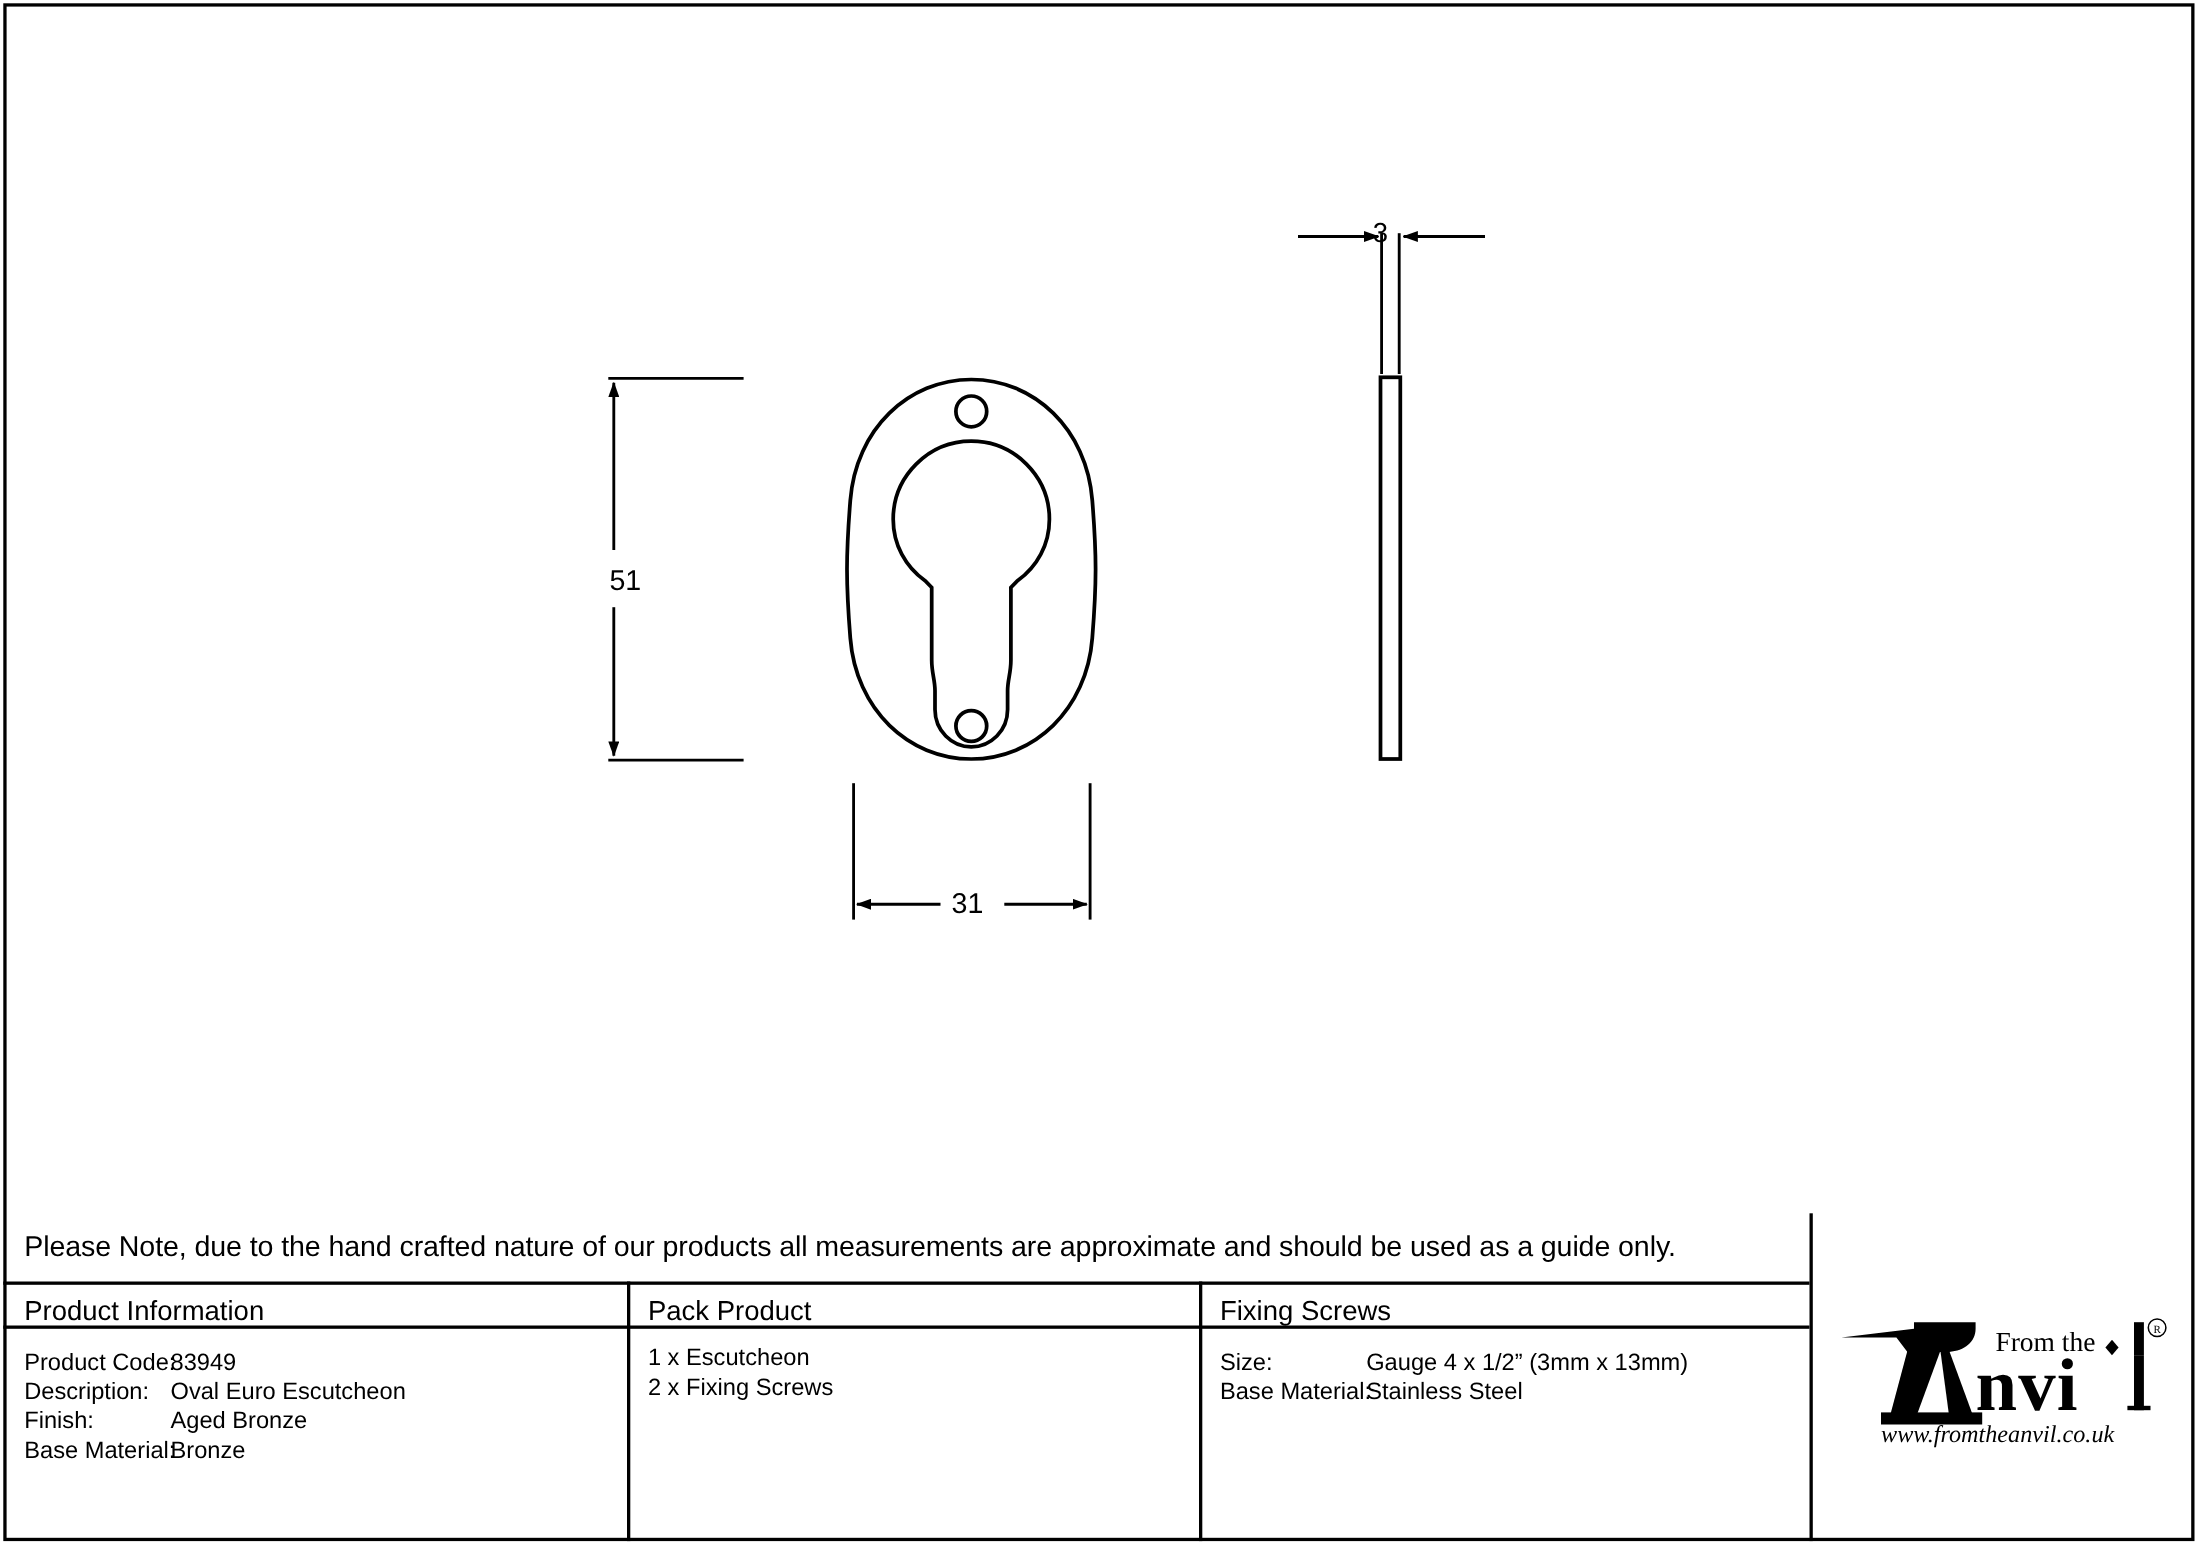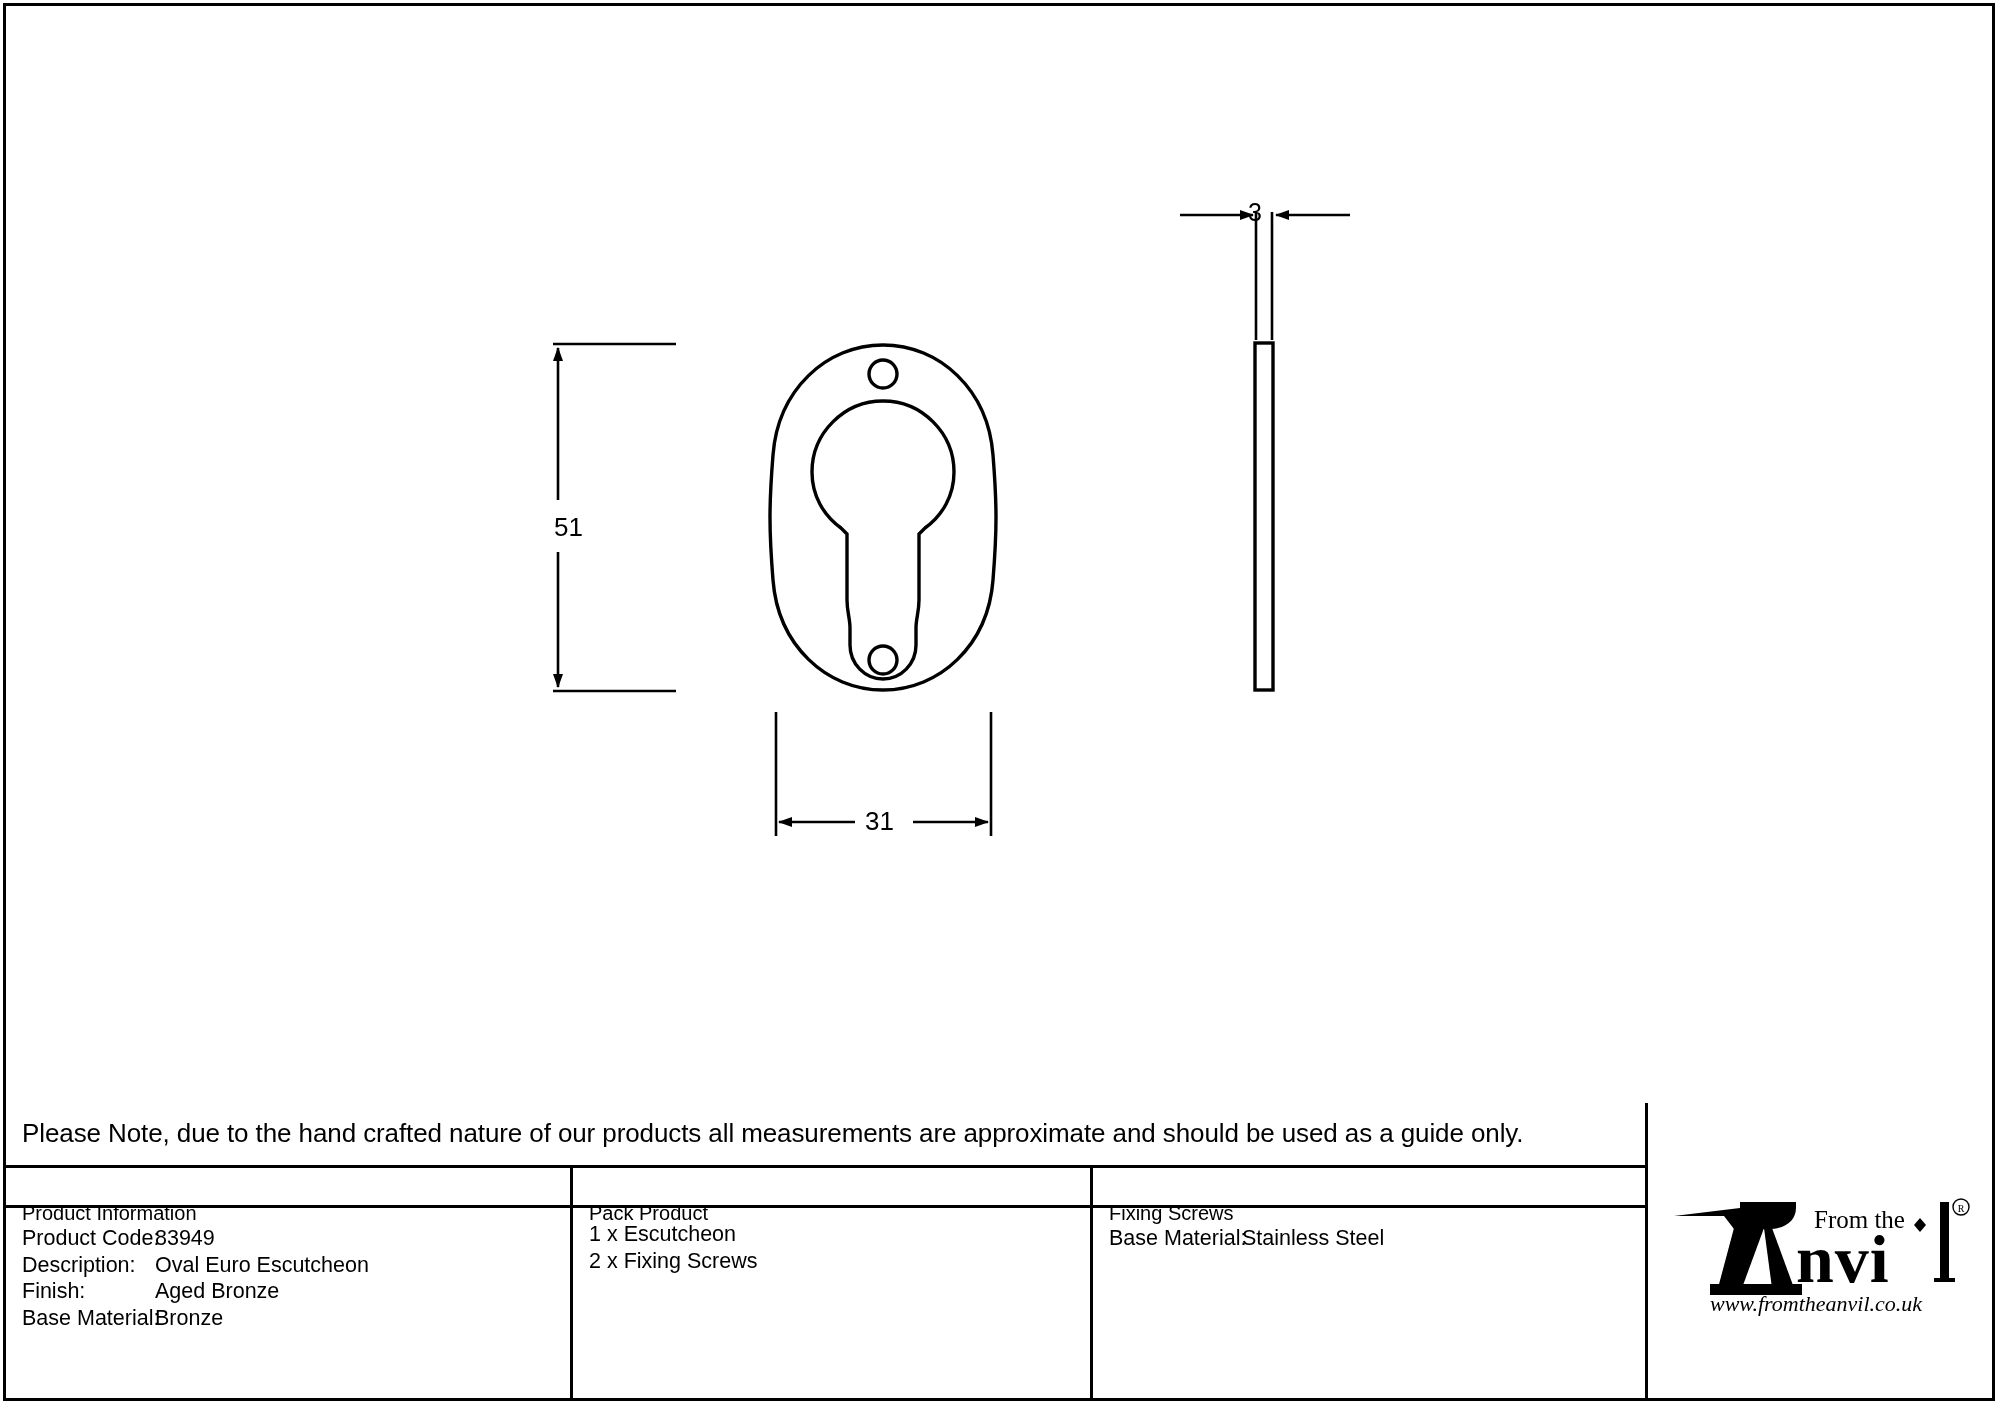--- a/index.html
+++ b/index.html
@@ -77,23 +77,22 @@
   #note-text {
     position: absolute;
     left: 19px;
     top: 15px;
     font-size: 26px;
     letter-spacing: -0.1px;
     white-space: nowrap;
   }
   .col-header {
     position: absolute;
-    font-size: 20px;
-    white-space: nowrap;
-    margin-top: 24px;
+    font-size: 25px;
+    white-space: nowrap;
   }
   .cell-body {
     position: absolute;
     font-size: 21.5px;
   }
   .kv-row {
     display: block;
     height: 26.5px;
     white-space: nowrap;
   }
@@ -253,20 +252,23 @@
 
     <div class="cell-body" style="left:586px; top:119px;">
       <span class="plain-row">1 x Escutcheon</span>
       <span class="plain-row">2 x Fixing Screws</span>
     </div>
 
     <div class="col-header" style="left:1106px; top:75px;">Fixing Screws</div>
 
     <div class="cell-body" style="left:1106px; top:123px;">
       <span class="kv-row">
+        <span class="kv-key wide">Size:</span><span class="kv-val">Gauge 4 x 1/2” (3mm x 13mm)</span>
+      </span>
+      <span class="kv-row">
         <span class="kv-key wide">Base Material:</span><span class="kv-val">Stainless Steel</span>
       </span>
     </div>
 
     <div id="logo-cell">
       <div id="logo-wrap">
         <svg width="310" height="120" viewBox="0 0 310 120">
 
           <g>
 

